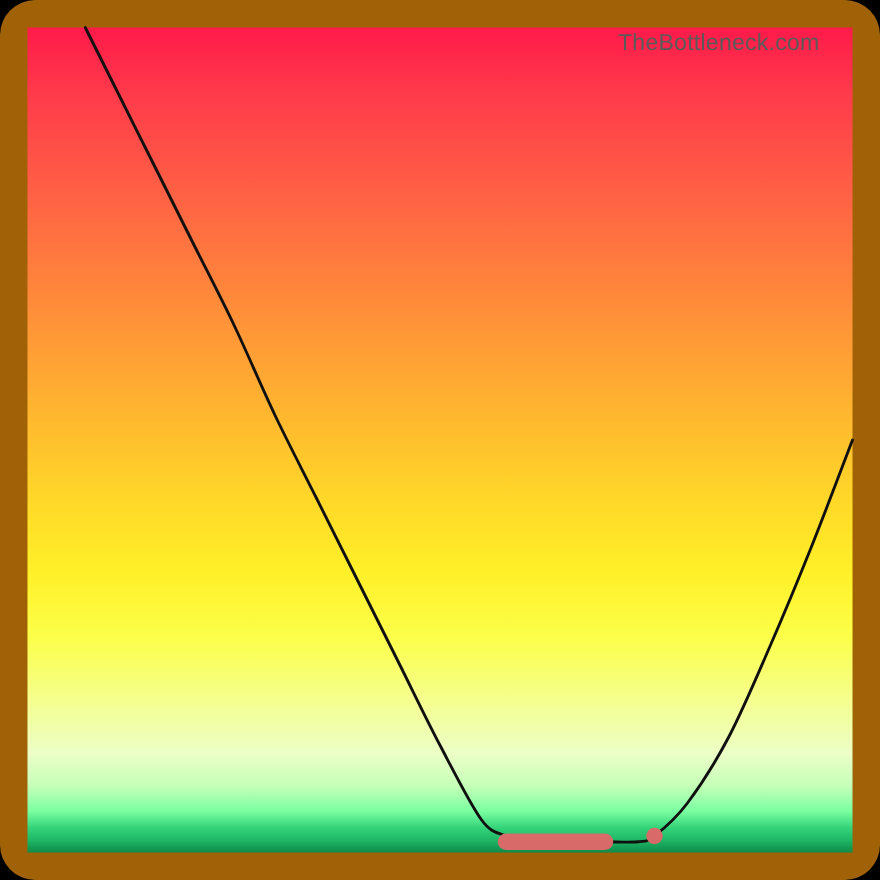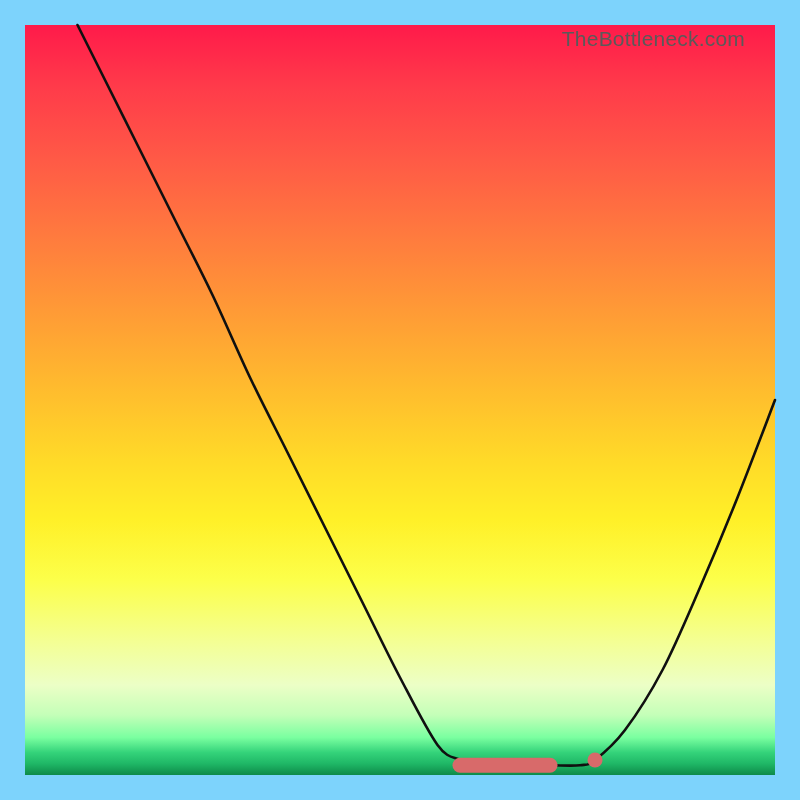--- a/index.html
+++ b/index.html
@@ -10,21 +10,22 @@
     background: #000;
     overflow: hidden;
     font-family: Arial, Helvetica, sans-serif;
   }
   .frame {
     position: absolute;
     left: 0;
     top: 0;
     width: 800px;
     height: 800px;
-    background: #7dd3fc;
+    background: #a16207;
+    border-radius: 32px;
   }
   .plot {
     position: absolute;
     left: 25px;
     top: 25px;
     width: 750px;
     height: 750px;
     
     background: linear-gradient(to bottom,
       #ff1a4a 0%,

